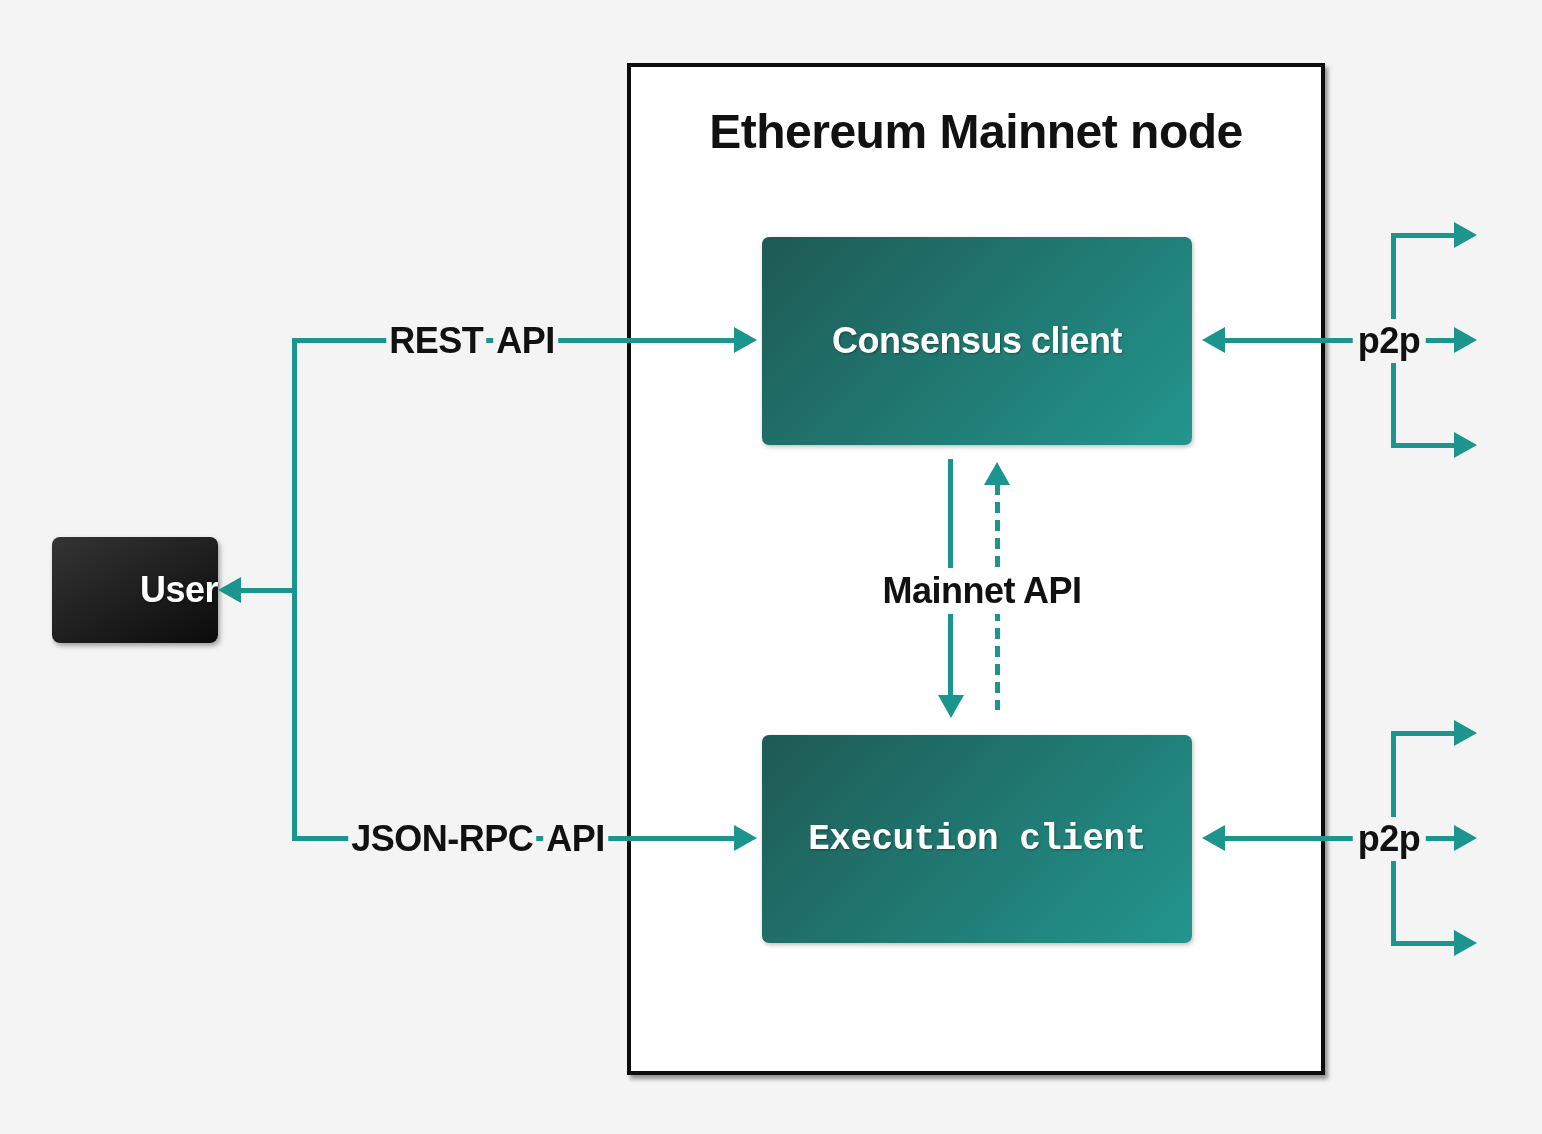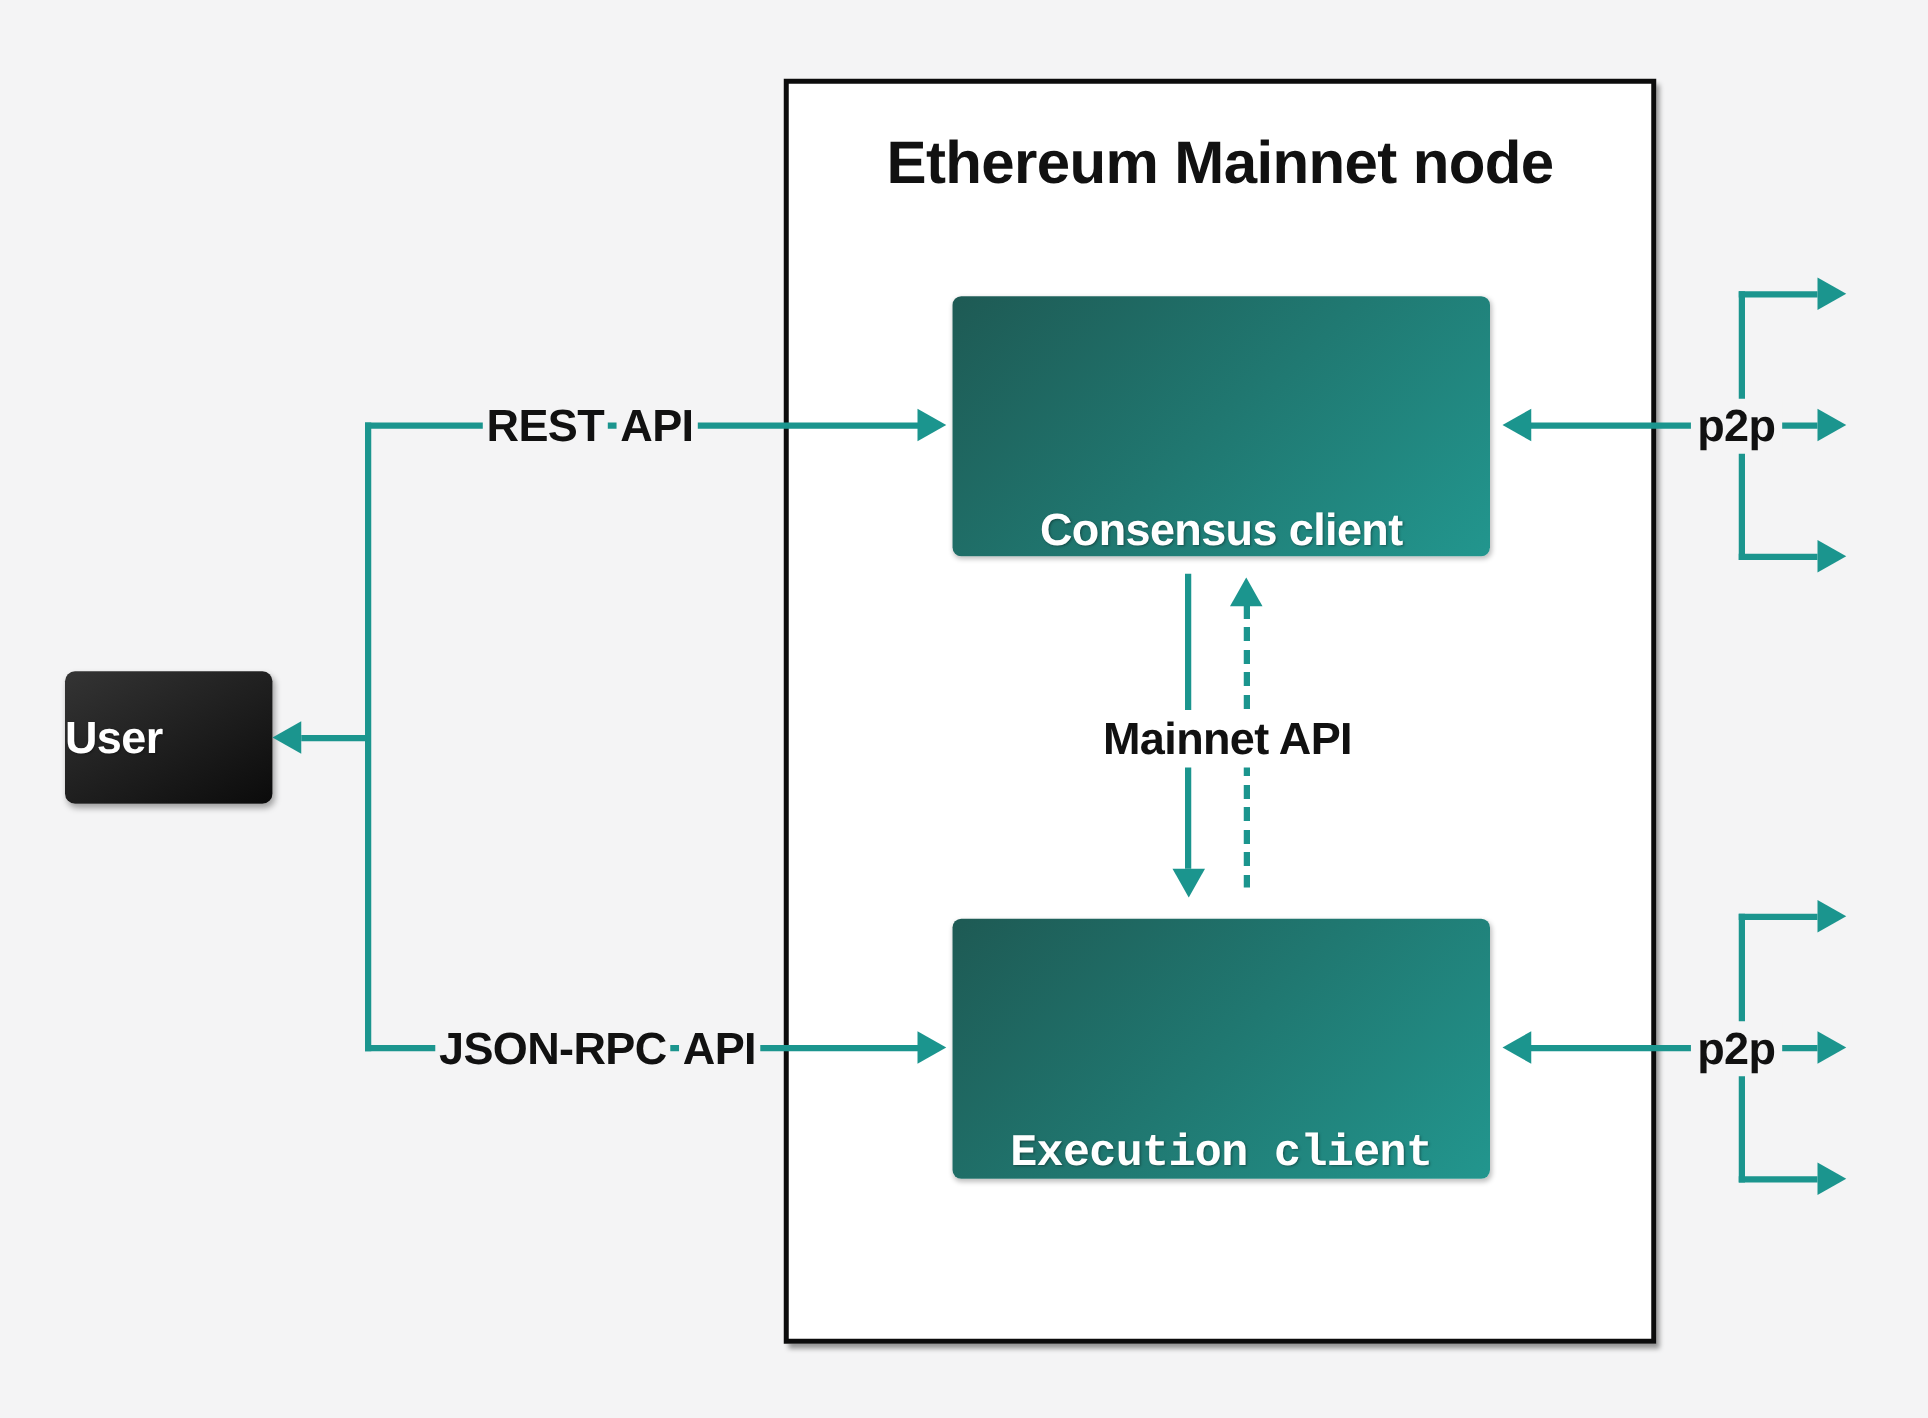--- a/index.html
+++ b/index.html
@@ -26,33 +26,33 @@
     box-shadow:3px 4px 4px rgba(0,0,0,.4);
   }
   .diagram-title{
     position:absolute;left:976px;top:131px;transform:translate(-50%,-50%);
     font-size:48px;font-weight:bold;letter-spacing:-.5px;color:var(--label-text);
     white-space:nowrap;
   }
   .client-box{
     position:absolute;left:762px;width:430px;height:208px;border-radius:7px;
     background:linear-gradient(135deg,var(--client-gradient-start) 0%,var(--client-gradient-end) 100%);
-    display:flex;align-items:flex-end;justify-content:center;
+    display:flex;align-items:center;justify-content:center;
     box-shadow:1px 2px 4px rgba(0,0,0,.25);
   }
   .client-box.consensus{top:237px;}
   .client-box.execution{top:735px;font-family:Liberation Mono, monospace;}
   .client-box .box-label,.user-box .box-label{
     color:var(--box-label-text);font-size:36px;font-weight:bold;letter-spacing:-.5px;
     text-shadow:1px 1px 2px rgba(0,0,0,.35);white-space:nowrap;
   }
   .user-box{
     position:absolute;left:52px;top:537px;width:166px;height:106px;border-radius:8px;
     background:linear-gradient(150deg,var(--user-gradient-start) 0%,var(--user-gradient-end) 100%);
-    display:flex;align-items:center;justify-content:flex-start;
+    display:flex;align-items:center;justify-content:flex-end;
     box-shadow:2px 3px 5px rgba(0,0,0,.35);
   }
   .line{position:absolute;background:var(--accent-teal);}
   .line.dashed-v{
     background:repeating-linear-gradient(to bottom,
       var(--accent-teal) 0px,var(--accent-teal) 11px,
       transparent 11px,transparent 18px);
   }
   .ah{position:absolute;width:0;height:0;}
   .ah.right{border-top:13px solid transparent;border-bottom:13px solid transparent;border-left:23px solid var(--accent-teal);}

